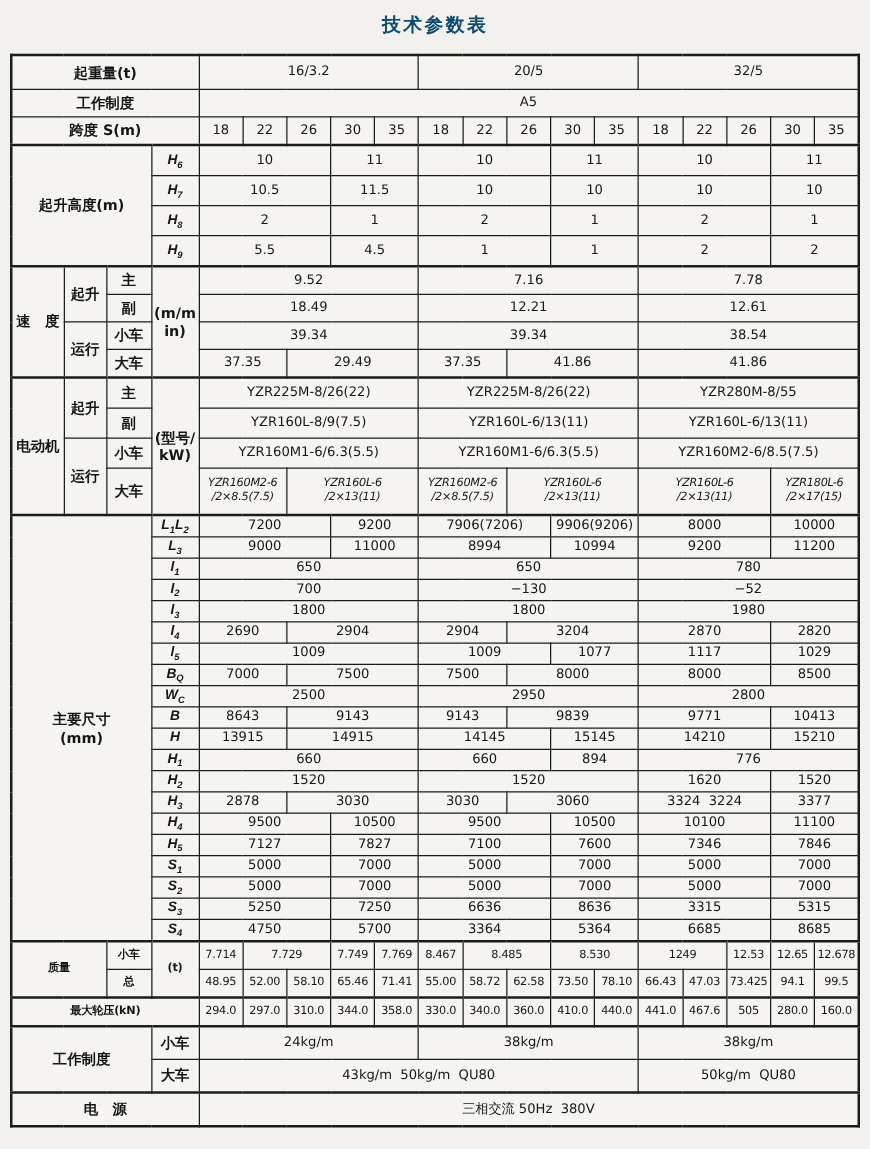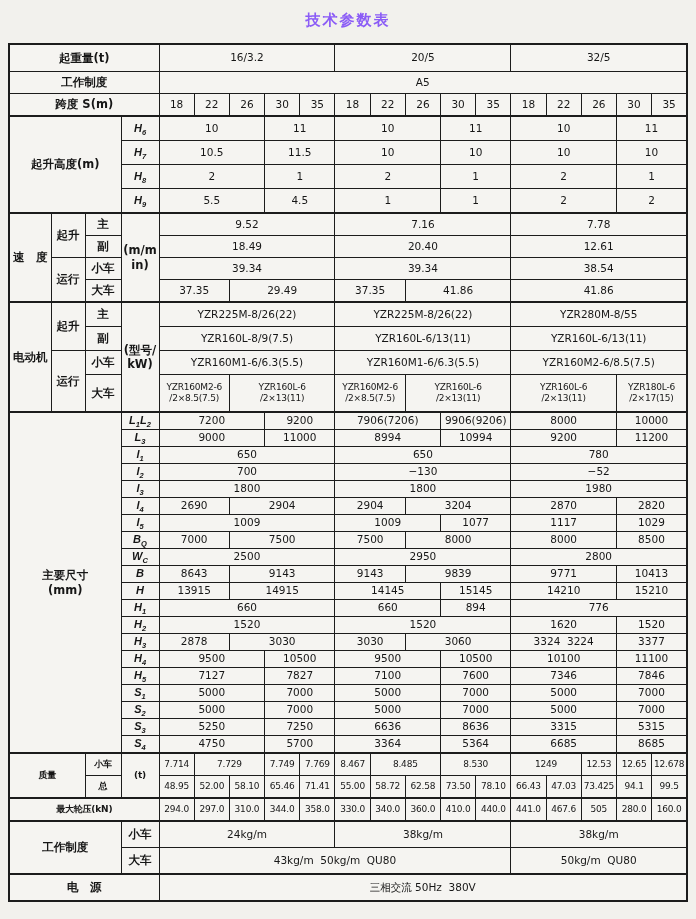--- a/index.html
+++ b/index.html
@@ -6,21 +6,21 @@
   body{
     width:696px;height:919px;
     background:#f2f1ed;
     font-family:"DejaVu Sans","Liberation Sans",sans-serif;
     color:#161616;
     -webkit-font-smoothing:antialiased;
   }
   .page{position:relative;width:696px;height:919px;overflow:hidden;}
   .title{
     text-align:center;font-weight:bold;font-size:15px;letter-spacing:2px;
-    padding-top:11px;color:#8b5cf6;
+    padding-top:11px;color:#0c4a6e;
   }
   table.params{
     border-collapse:collapse;table-layout:fixed;
     width:680px;margin:13px auto 16px auto;
     border:2px solid #1c1c1c;background:#f5f4f1;
   }
   td{
     border:1px solid #1c1c1c;
     text-align:center;vertical-align:middle;
     font-size:10.5px;line-height:1.25;
@@ -34,21 +34,21 @@
     font-size:11px;
   }
   td sub{font-size:7.5px;line-height:0;}
   tr.rt td{height:26px;}
   tr.rs td{height:21px;}
   tr.rh td{height:23px;}
   tr.rm td{height:36px;}
   tr.rd td{height:16px;}
   tr.rb td{height:25px;}
   tr.sm td{font-size:9px;letter-spacing:-0.2px;}
-  td.sm{font-size:9px;letter-spacing:-0.2px;}
+  td.sm{font-size:9px;letter-spacing:-0.2px;font-style:italic;}
   tr.sec td{border-top-width:2px;}
   .footnote{
     font-size:11.5px;color:#1d1d1d;
     margin:6px 0 0 9px;letter-spacing:0.5px;
   }
 </style>
 </head>
 <body>
 
 <div class="page">
@@ -132,21 +132,21 @@
           <td rowspan="2" class="h">起升</td>
           <td class="h">主</td>
           <td rowspan="4" class="h">(m/min)</td>
           <td colspan="5">9.52</td>
           <td colspan="5">7.16</td>
           <td colspan="5">7.78</td>
         </tr>
         <tr class="rs">
           <td class="h">副</td>
           <td colspan="5">18.49</td>
-          <td colspan="5">20.40</td>
+          <td colspan="5">12.21</td>
           <td colspan="5">12.61</td>
         </tr>
         <tr class="rs">
           <td rowspan="2" class="h">运行</td>
           <td class="h">小车</td>
           <td colspan="5">39.34</td>
           <td colspan="5">39.34</td>
           <td colspan="5">38.54</td>
         </tr>
         <tr class="rs">

